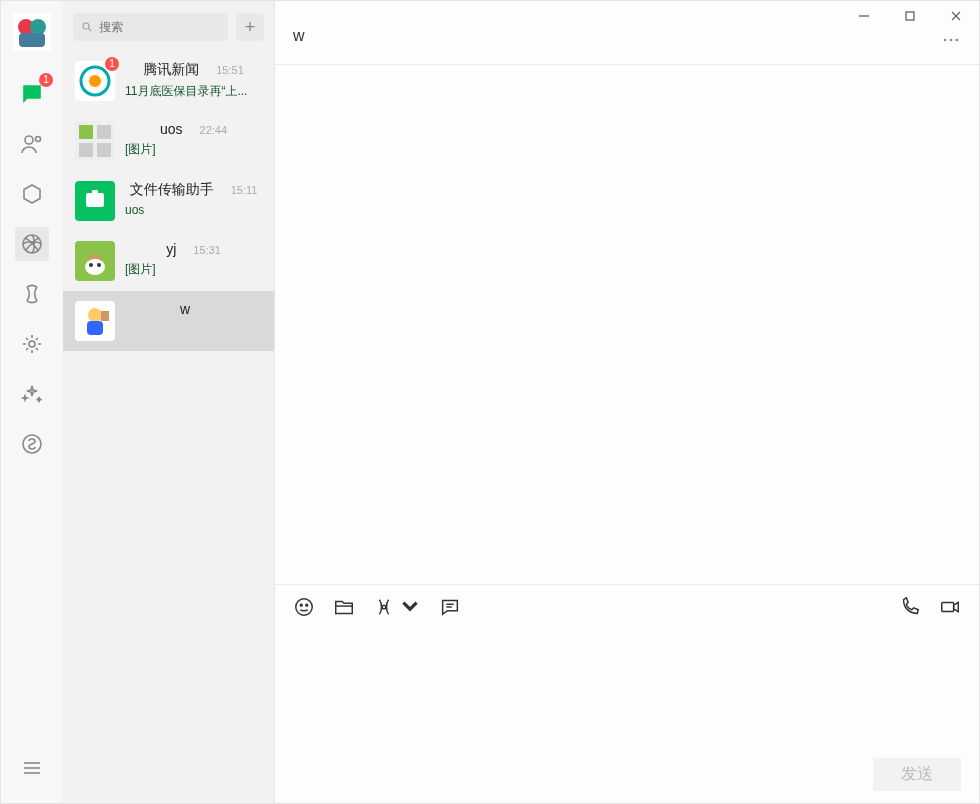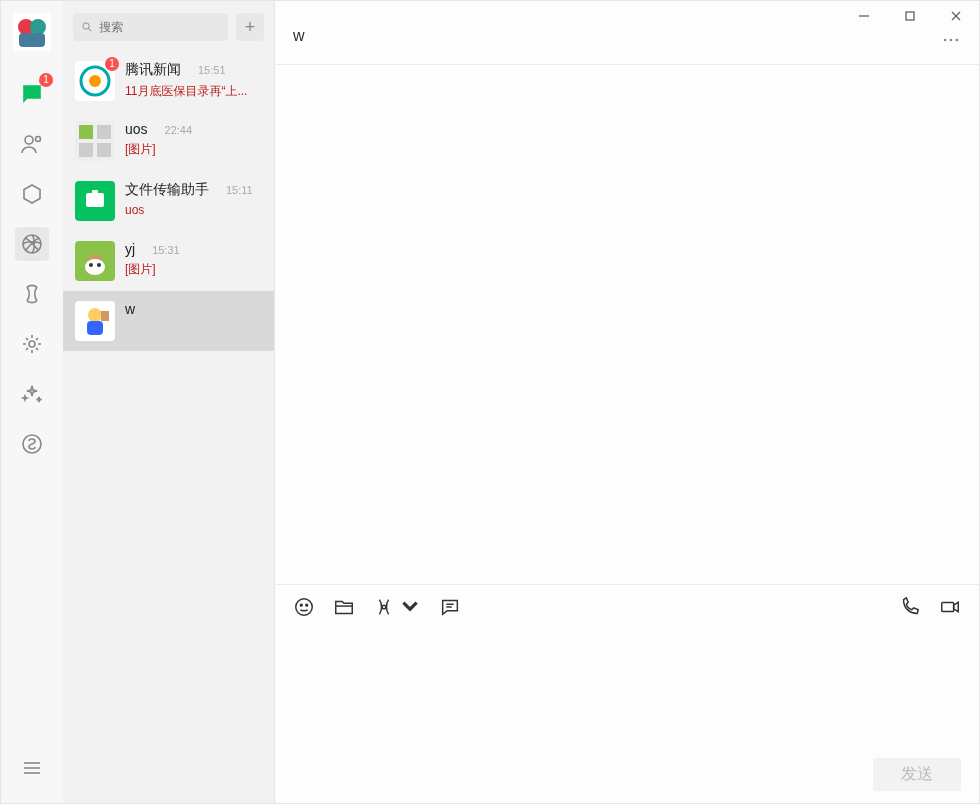--- a/index.html
+++ b/index.html
@@ -50,24 +50,24 @@
   .conv-item {
     display:flex; align-items:flex-start; padding:10px 12px; cursor:pointer; position:relative;
     border-bottom:0;
   }
   .conv-item.selected { background:#d9d9d9;}
   .conv-avatar {
     width:40px; height:40px; border-radius:4px; background:#ddd; flex-shrink:0; margin-right:10px;
     display:flex; align-items:center; justify-content:center; overflow:hidden;
   }
   .conv-main { flex:1; min-width:0;}
-  .conv-row1 { display:flex; justify-content:flex-start; align-items:baseline;}
+  .conv-row1 { display:flex; justify-content:center; align-items:baseline;}
   .conv-name { font-size:14px; color:#222; white-space:nowrap; overflow:hidden; text-overflow:ellipsis;}
   .conv-time { font-size:11px; color:#aaa; margin-left:17px;}
-  .conv-preview { font-size:12px; color:#b91c1c; margin-top:4px; white-space:nowrap; overflow:hidden; text-overflow:ellipsis;}
+  .conv-preview { font-size:12px; color:#14532d; margin-top:4px; white-space:nowrap; overflow:hidden; text-overflow:ellipsis;}
   .conv-badge {
     position:absolute; left:42px; top:6px; background:#fa5151; color:#fff; font-size:10px;
     line-height:14px; min-width:14px; height:14px; border-radius:7px; text-align:center; padding:0 3px;
   }
 
   
   .chat {
     flex:1; display:flex; flex-direction:column; background:#fdfdfd;
   }
   .titlebar {

